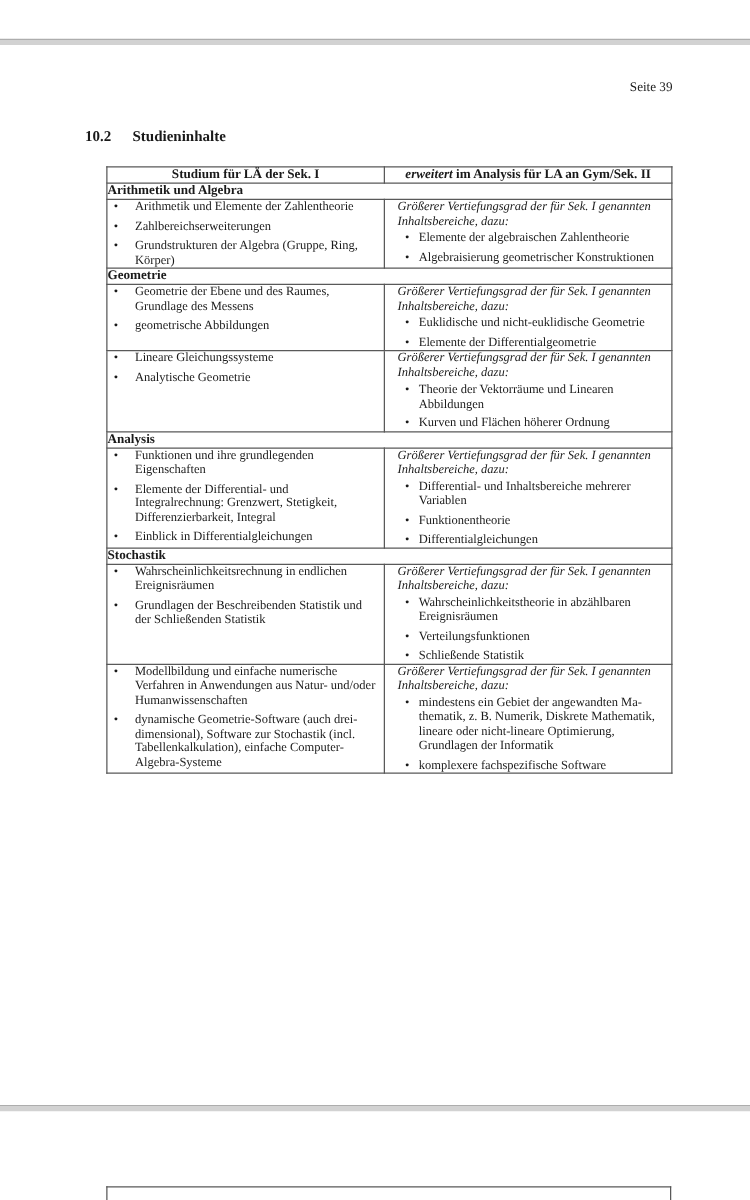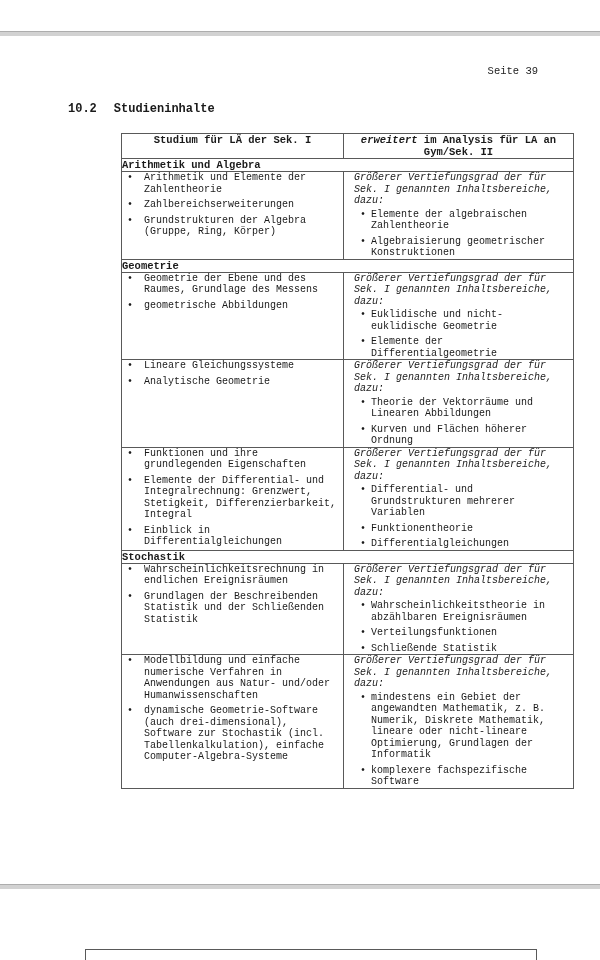--- a/index.html
+++ b/index.html
@@ -1,31 +1,31 @@
 <!DOCTYPE html>
 <html><head>
 <meta charset="utf-8">
 <style>
   html,body{margin:0;padding:0;background:#ffffff;}
   .canvas{
     position:relative;width:600px;height:960px;overflow:hidden;background:#ffffff;
-    font-family:Liberation Mono, monospace;color:#1a1a1a;
+    font-family:Liberation Serif, serif;color:#1a1a1a;
   }
   .page-gap{position:absolute;left:0;width:600px;height:5px;
     background:linear-gradient(to bottom,#adadad 0,#adadad 1px,#d2d2d2 1px,#d2d2d2 100%);}
   #gap-top{top:31px;}
   #gap-bottom{top:884px;}
   .page-num{position:absolute;right:62px;font-size:10.5px;color:#222;}
   #page-num-39{top:65px;}
   #page-num-40{top:962px;text-align:right;}
   .heading{position:absolute;top:102px;left:68px;font-size:12px;font-weight:bold;}
   .heading .hnum{margin-right:17px;}
   table.content-table{
     position:absolute;top:133px;left:85px;width:452px;
-    border-collapse:collapse;table-layout:fixed;font-size:10px;line-height:11.5px;margin-left:36px;
+    border-collapse:collapse;table-layout:fixed;font-size:10px;line-height:11.5px;
   }
   table.content-table th,table.content-table td{
     border:1px solid #595959;vertical-align:top;padding:0;
   }
   thead th{font-weight:bold;text-align:center;font-size:10.5px;padding:3px 2px;line-height:12px;}
   td.section-cell{font-weight:bold;text-align:left;font-size:10.5px;padding:2px;line-height:12px;}
   td.content{padding:3px 0 4px 0;}
   td.content.right .intro{font-style:italic;padding-left:10px;padding-right:4px;margin-bottom:2px;}
   .li{display:flex;margin-bottom:4px;}
   .li:last-child{margin-bottom:0;}
@@ -137,39 +137,42 @@
                 <span class="dot">•</span>
                 <span class="txt">Theorie der Vektorräume und Linearen Abbildungen</span>
               </div>
               <div class="li">
                 <span class="dot">•</span>
                 <span class="txt">Kurven und Flächen höherer Ordnung</span>
               </div>
             </td>
           </tr>
           <tr>
+            <td colspan="2" class="section-cell">Analysis</td>
+          </tr>
+          <tr>
             <td class="content left">
               <div class="li">
                 <span class="dot">•</span>
                 <span class="txt">Funktionen und ihre grundlegenden Eigenschaften</span>
               </div>
               <div class="li">
                 <span class="dot">•</span>
                 <span class="txt">Elemente der Differential- und Integralrechnung: Grenzwert, Stetigkeit, Differenzierbarkeit, Integral</span>
               </div>
               <div class="li">
                 <span class="dot">•</span>
                 <span class="txt">Einblick in Differentialgleichungen</span>
               </div>
             </td>
             <td class="content right">
               <div class="intro">Größerer Vertiefungsgrad der für Sek. I genannten Inhaltsbereiche, dazu:</div>
               <div class="li">
                 <span class="dot">•</span>
-                <span class="txt">Differential- und Grundstrukturen mehrerer Variablen</span>
+                <span class="txt">Differential- und Inhaltsbereiche mehrerer Variablen</span>
               </div>
               <div class="li">
                 <span class="dot">•</span>
                 <span class="txt">Funktionentheorie</span>
               </div>
               <div class="li">
                 <span class="dot">•</span>
                 <span class="txt">Differentialgleichungen</span>
               </div>
             </td>

